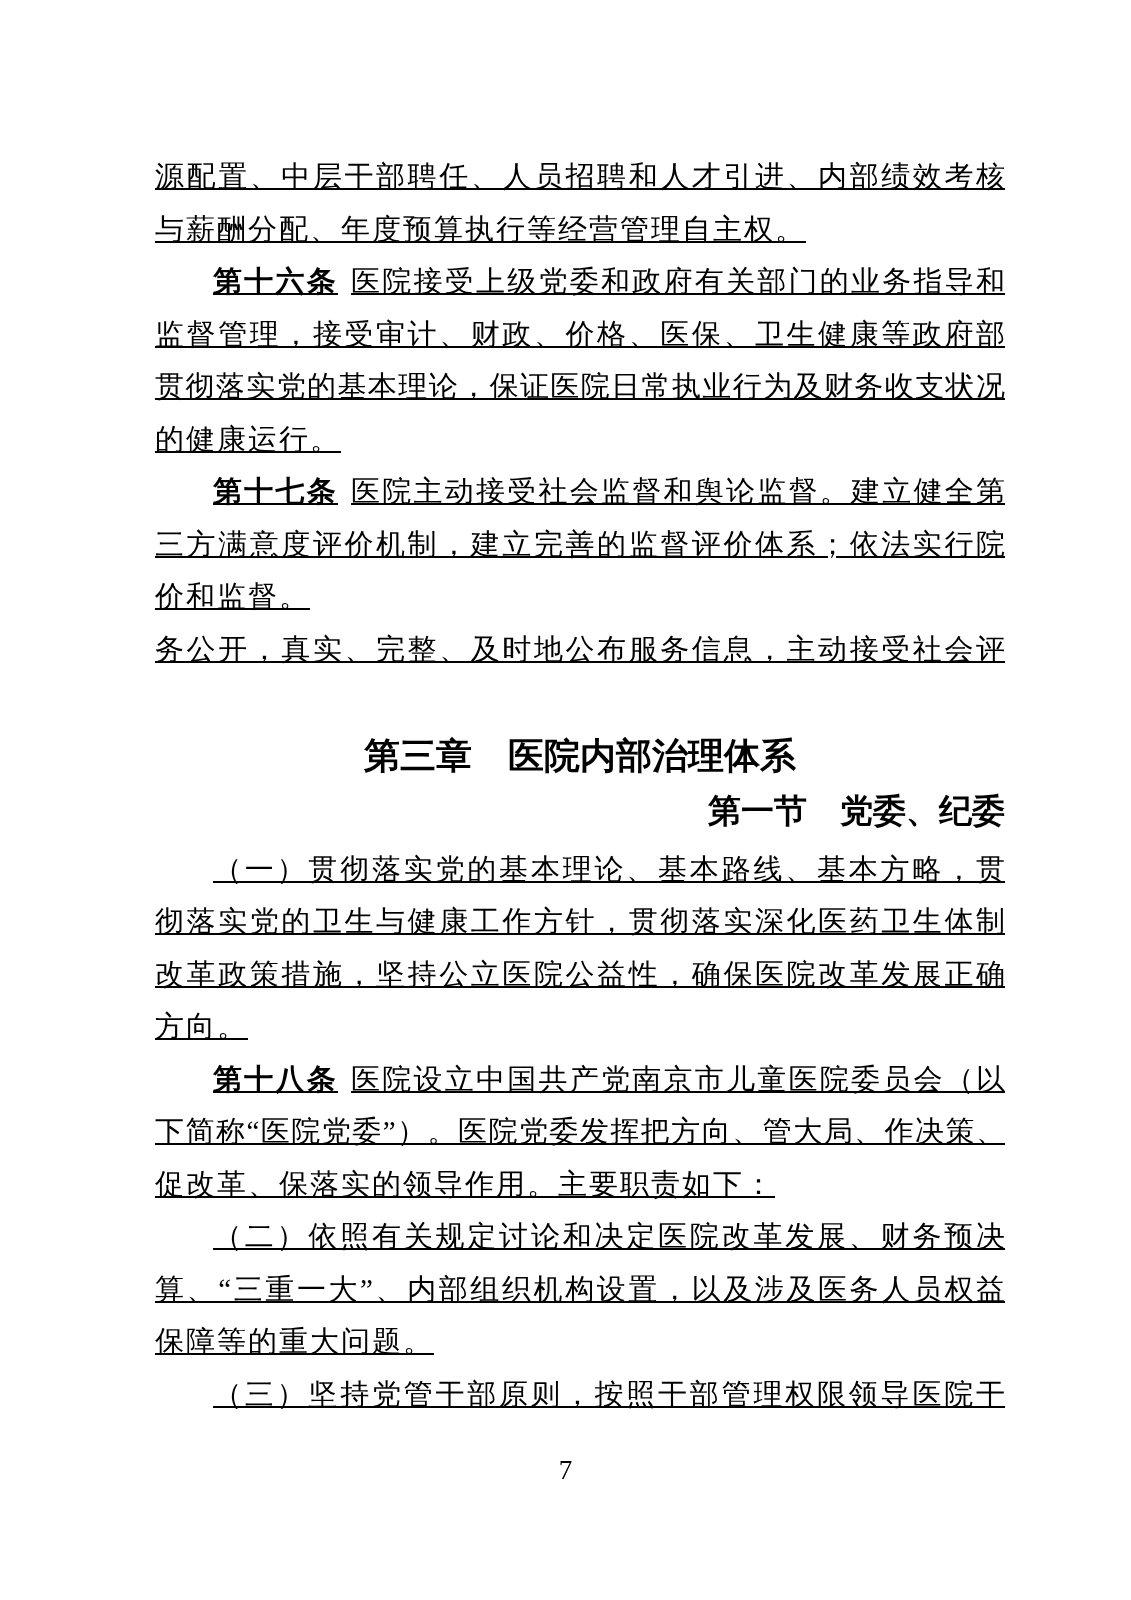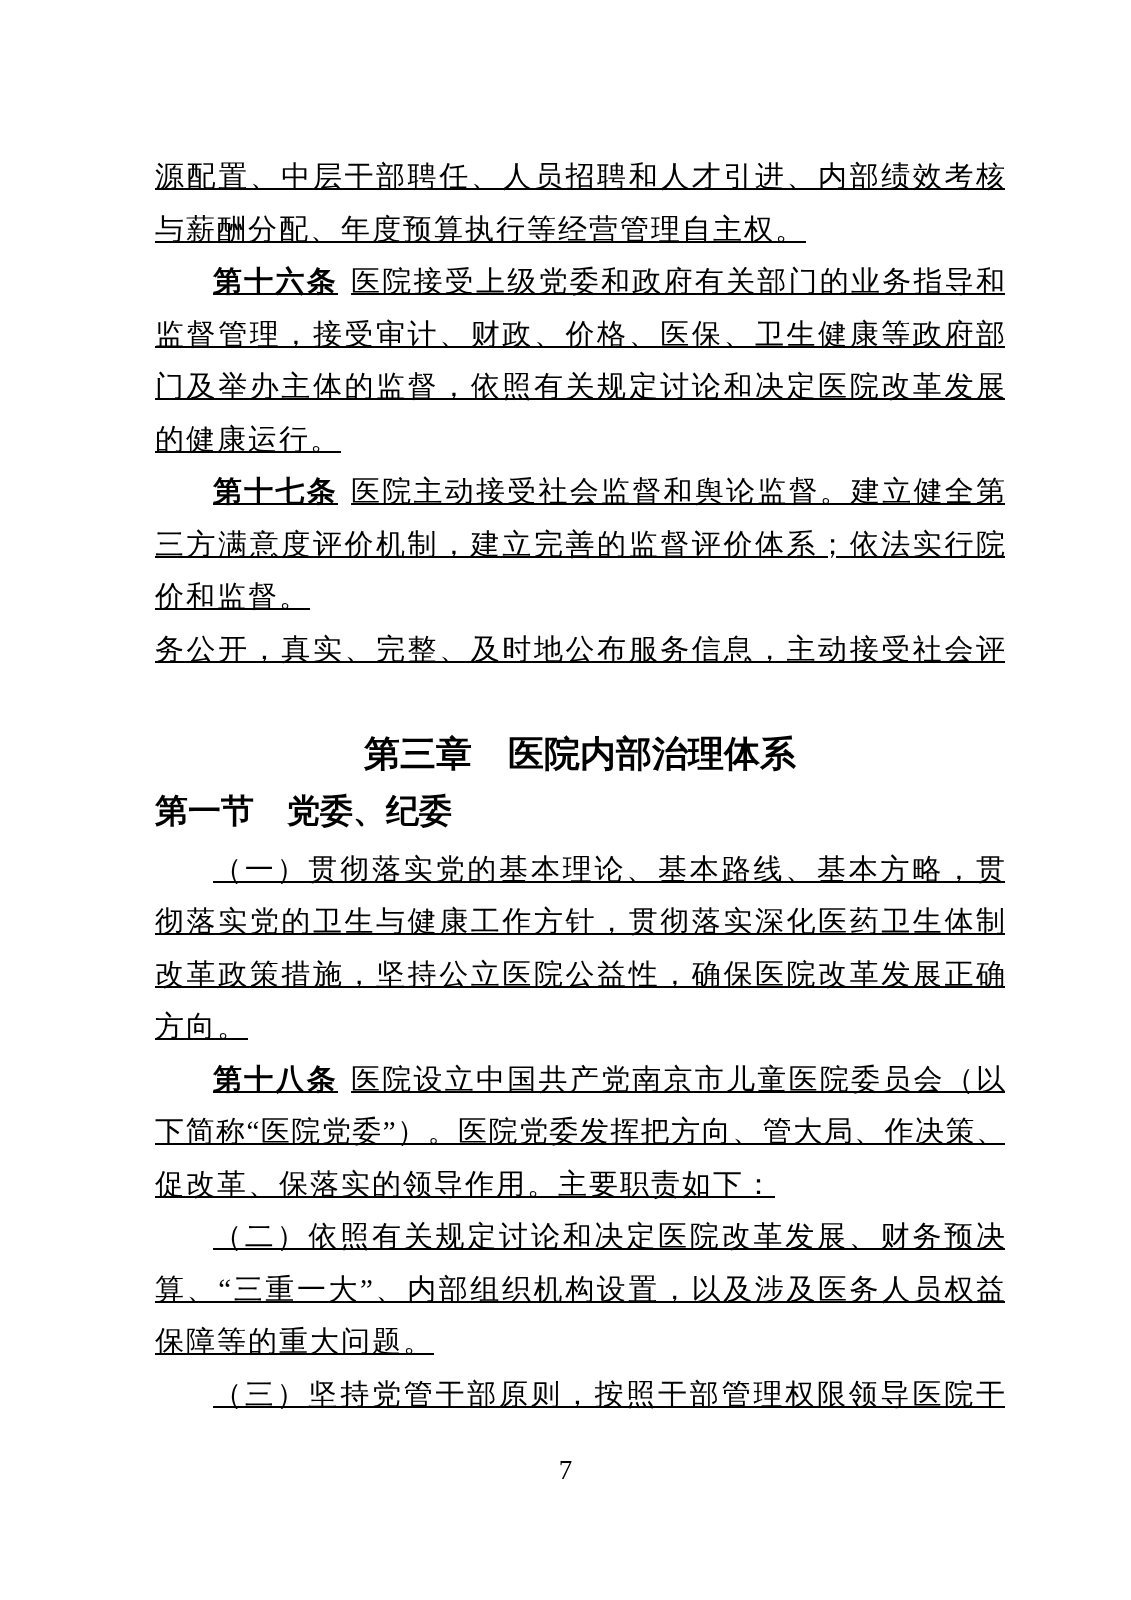--- a/index.html
+++ b/index.html
@@ -35,34 +35,34 @@
     text-justify: inter-character;
   }
   .indent { text-indent: 2em; }
   .term {
     font-family: "Liberation Sans", sans-serif;
     font-weight: bold;
     margin-right: 0.45em;
   }
   .chapter {
     margin: 52.5px 0 0 0;
-    font-family: Liberation Mono, monospace;
+    font-family: Liberation Serif, serif;
     font-weight: bold;
     font-size: 36px;
     line-height: 57px;
     text-align: center;
     white-space: nowrap;
   }
   .section-title {
     margin: 0 0 5px 0;
     font-family: "Liberation Serif", serif;
     font-weight: bold;
     font-size: 33px;
     line-height: 53px;
-    text-align: left;
+    text-align: right;
     white-space: nowrap;
   }
   .page-number {
     position: absolute;
     top: 1455px;
     left: 0;
     width: 100%;
     text-align: center;
     font-size: 27px;
     line-height: 30px;
@@ -76,21 +76,21 @@
   <main class="content">
 
     <section>
       <div class="line full">源配置、中层干部聘任、人员招聘和人才引进、内部绩效考核</div>
       <div class="line">与薪酬分配、年度预算执行等经营管理自主权。</div>
     </section>
 
     <section>
       <div class="line full indent"><span class="term">第十六条</span><span>医院接受上级党委和政府有关部门的业务指导和</span></div>
       <div class="line full">监督管理，接受审计、财政、价格、医保、卫生健康等政府部</div>
-      <div class="line full">门及举办主体的监督，依照有关规定讨论和决定医院改革发展</div>
+      <div class="line full">贯彻落实党的基本理论，保证医院日常执业行为及财务收支状况</div>
       <div class="line">的健康运行。</div>
     </section>
 
     <section>
       <div class="line full indent"><span class="term">第十七条</span><span>医院主动接受社会监督和舆论监督。建立健全第</span></div>
       <div class="line full">三方满意度评价机制，建立完善的监督评价体系；依法实行院</div>
       <div class="line">价和监督。</div>
       <div class="line full">务公开，真实、完整、及时地公布服务信息，主动接受社会评</div>
     </section>
 

